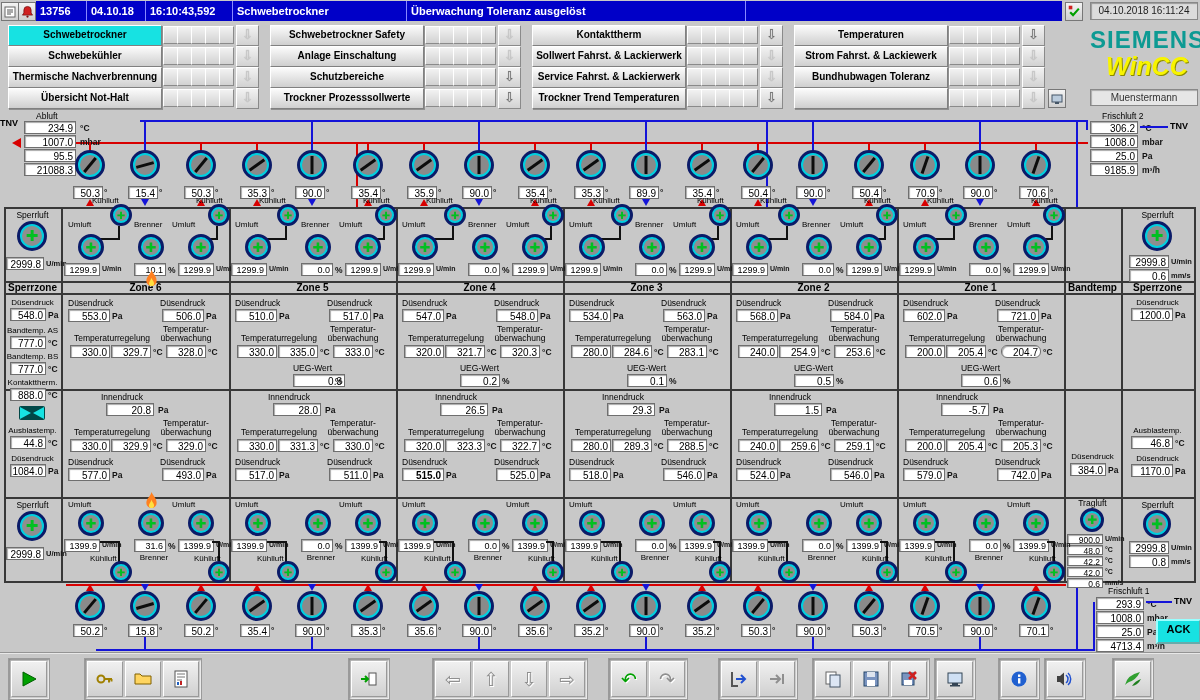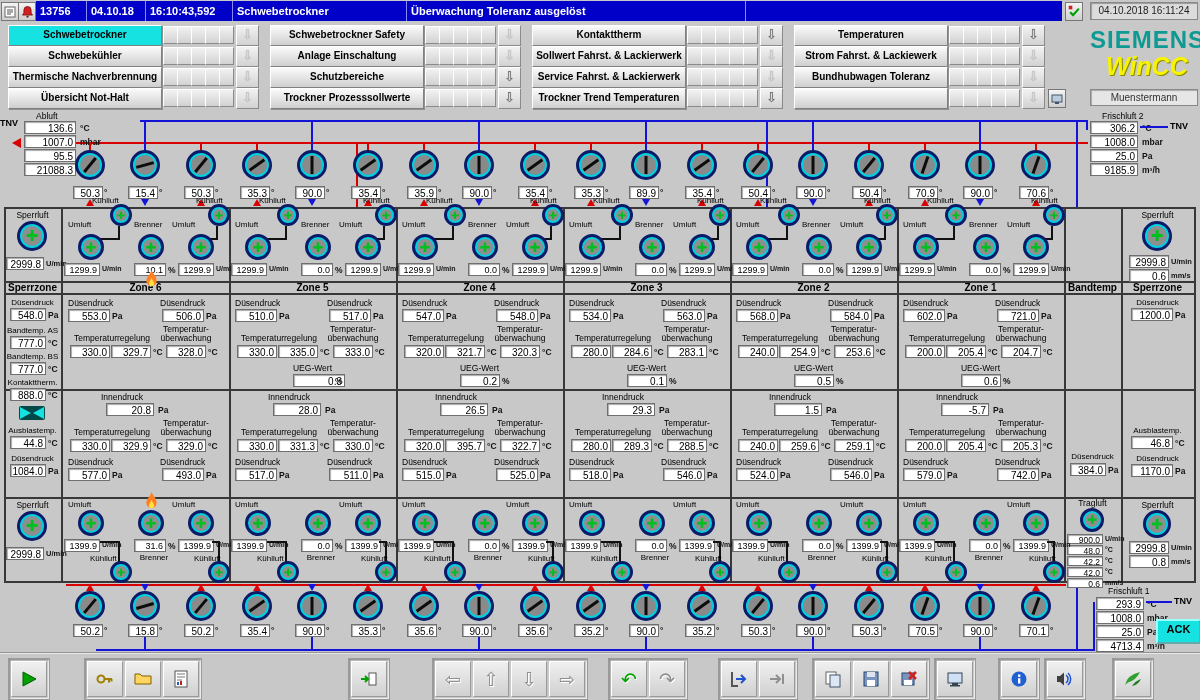--- a/index.html
+++ b/index.html
@@ -271,21 +271,21 @@
 
   <div class="hp pipe-b" style="left:140px;top:120px;width:948px;"></div>
   <div class="hp pipe-r" style="left:26px;top:142px;width:1062px;"></div>
   <div class="vp pipe-r" style="left:356px;top:142px;height:65px;"></div>
   <div class="vp pipe-b" style="left:766px;top:120px;height:87px;"></div>
   <div class="vp pipe-b" style="left:1076px;top:120px;height:87px;"></div>
   <div class="vp pipe-b" style="left:1086px;top:120px;height:10px;"></div>
   <div class="tri" style="left:12px;top:138px;border-top:5px solid transparent;border-bottom:5px solid transparent;border-right:9px solid #d80000;"></div>
   <div class="bigl" style="left:0px;top:118px;">TNV</div>
   <div class="lbl" style="left:36px;top:111px;">Abluft</div>
-  <div class="fld" style="left:24px;top:121px;width:52px;">136.6</div>
+  <div class="fld" style="left:24px;top:121px;width:52px;">234.9</div>
   <div class="unit" style="left:80px;top:123px;">°C</div>
   <div class="fld" style="left:24px;top:135px;width:52px;">1007.0</div>
   <div class="unit" style="left:80px;top:137px;">mbar</div>
   <div class="fld" style="left:24px;top:149px;width:52px;">95.5</div>
   <div class="unit" style="left:80px;top:151px;">Pa</div>
   <div class="fld" style="left:24px;top:163px;width:52px;">21088.3</div>
   <div class="unit" style="left:80px;top:165px;">m³/h</div>
 
   <div class="lbl" style="left:1102px;top:111px;">Frischluft 2</div>
   <div class="fld" style="left:1090px;top:121px;width:48px;">306.2</div>
@@ -768,27 +768,27 @@
           </div>
         </div>
 
         <div class="zsec" style="top:277px;height:108px;">
           <div class="lblc" style="left:20px;top:3px;width:80px;">Innendruck</div>
           <div class="fld" style="left:44px;top:14px;width:48px;">26.5</div>
           <span class="unit" style="left:96px;top:16px;">Pa</span>
           <div class="lbl" style="left:12px;top:38px;">Temperaturregelung</div>
           <div class="lblc l2" style="left:96px;top:30px;width:56px;"><span>Temperatur-</span><br><span>überwachung</span></div>
           <div class="fld" style="left:8px;top:50px;width:40px;">320.0</div>
-          <div class="fld" style="left:49px;top:50px;width:40px;">395.7</div>
+          <div class="fld" style="left:49px;top:50px;width:40px;">323.3</div>
           <span class="unit" style="left:91px;top:52px;">°C</span>
           <div class="fld" style="left:104px;top:50px;width:40px;">322.7</div>
           <span class="unit" style="left:146px;top:52px;">°C</span>
           <div class="lbl" style="left:6px;top:68px;">Düsendruck</div>
           <div class="lbl" style="left:98px;top:68px;">Düsendruck</div>
-          <div class="fld" style="left:6px;top:79px;width:42px;">515.0</div>
+          <div class="fld" style="left:6px;top:79px;width:42px;font-weight:bold;">515.0</div>
           <span class="unit" style="left:50px;top:81px;">Pa</span>
           <div class="fld" style="left:100px;top:79px;width:42px;">525.0</div>
           <span class="unit" style="left:144px;top:81px;">Pa</span>
         </div>
 
         <div class="zsec" style="top:386px;height:85px;">
           <div class="lbl" style="left:6px;top:2px;font-size:8px;">Umluft</div>
           <div class="lbl" style="left:110px;top:2px;font-size:8px;">Umluft</div>
           <div class="fan f26" style="left:16px;top:12px;"></div>
           <div class="fan f26" style="left:76px;top:12px;"></div>
@@ -1169,21 +1169,21 @@
           <div class="lbl" style="left:98px;top:3px;">Düsendruck</div>
           <div class="fld" style="left:6px;top:14px;width:42px;">602.0</div>
           <span class="unit" style="left:50px;top:16px;">Pa</span>
           <div class="fld" style="left:100px;top:14px;width:42px;">721.0</div>
           <span class="unit" style="left:144px;top:16px;">Pa</span>
           <div class="lbl" style="left:12px;top:38px;">Temperaturregelung</div>
           <div class="lblc l2" style="left:96px;top:30px;width:56px;"><span>Temperatur-</span><br><span>überwachung</span></div>
           <div class="fld" style="left:8px;top:50px;width:40px;">200.0</div>
           <div class="fld" style="left:49px;top:50px;width:40px;">205.4</div>
           <span class="unit" style="left:91px;top:52px;">°C</span>
-          <div class="fld" style="left:104px;top:50px;width:40px;">204.7</div>
+          <div class="fld" style="left:104px;top:50px;width:40px;border-radius:6px;">204.7</div>
           <span class="unit" style="left:146px;top:52px;">°C</span>
           <div>
             <div class="lblc" style="left:0;top:68px;width:167px;">UEG-Wert</div>
             <div class="fld" style="left:64px;top:79px;width:40px;">0.6</div>
             <span class="unit" style="left:106px;top:81px;">%</span>
           </div>
         </div>
 
         <div class="zsec" style="top:277px;height:108px;">
           <div class="lblc" style="left:20px;top:3px;width:80px;">Innendruck</div>

